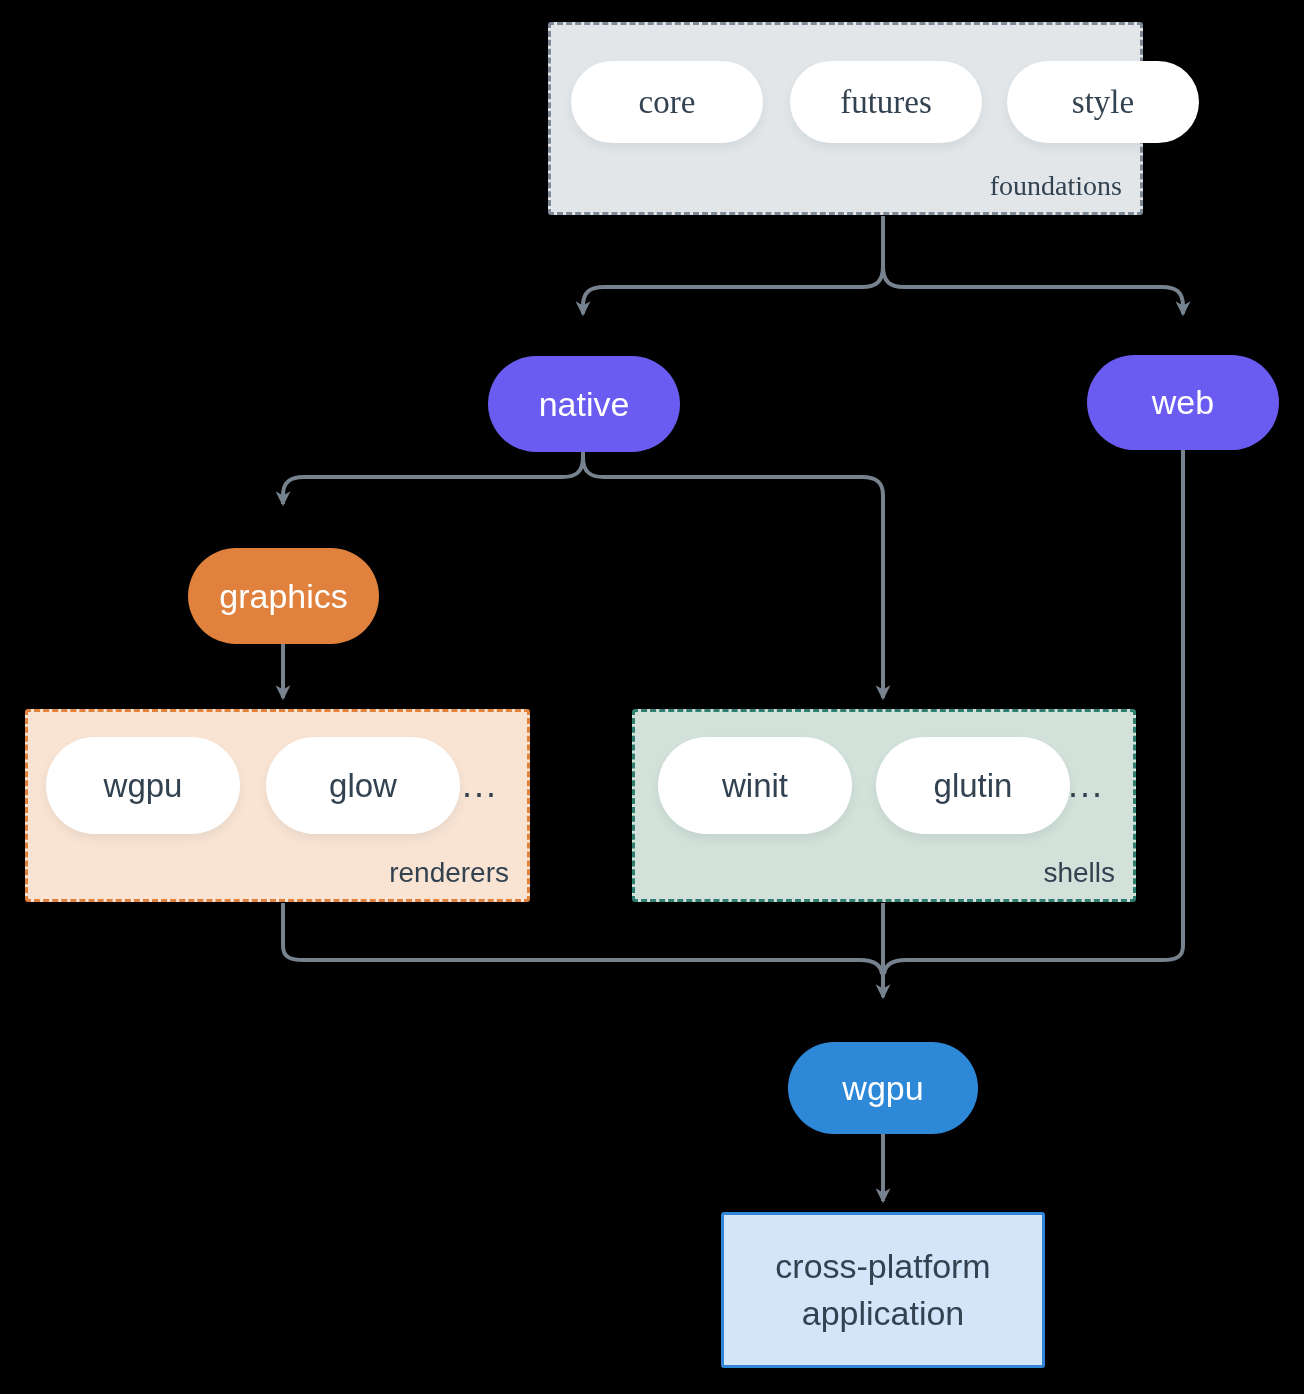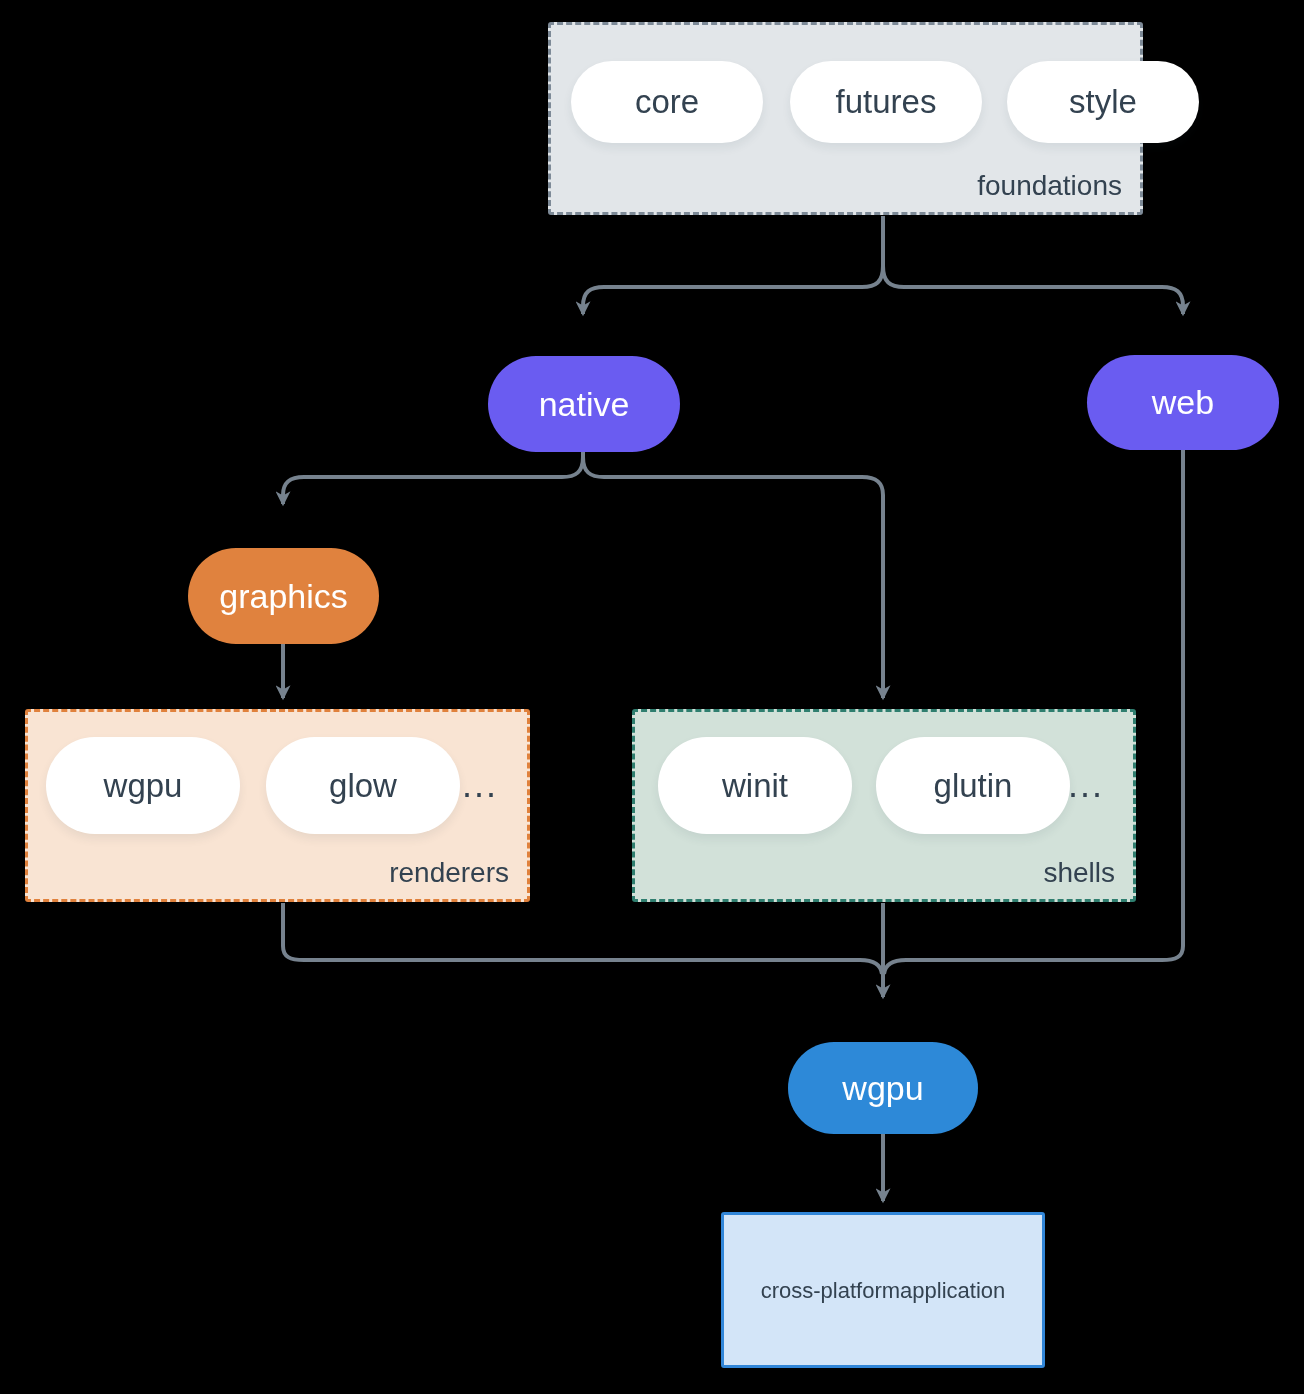--- a/index.html
+++ b/index.html
@@ -16,21 +16,21 @@
     font-family:"Liberation Sans","DejaVu Sans",sans-serif;overflow:hidden;
   }
   svg.edges{position:absolute;left:0;top:0;z-index:1;}
   svg.edges path.edge{stroke:var(--line);stroke-width:4;fill:none;}
   svg.edges marker path{fill:var(--line);stroke:none;}
 
   .group{
     position:absolute;z-index:2;border-radius:3px;border:3px dashed;box-sizing:border-box;
   }
   .group-foundations{left:548px;top:22px;width:595px;height:193px;
-    background:var(--foundations-fill);border-color:var(--foundations-border);}
+    background:var(--foundations-fill);border-color:var(--foundations-border);font-family:Liberation Serif, serif;}
   .group-renderers{left:25px;top:709px;width:505px;height:193px;
     background:var(--renderers-fill);border-color:var(--renderers-border);}
   .group-shells{left:632px;top:709px;width:504px;height:193px;
     background:var(--shells-fill);border-color:var(--shells-border);}
 
   .group-label{
     position:absolute;right:18px;bottom:10px;font-size:28px;color:var(--dark-text);
   }
 
   .pill{
@@ -55,22 +55,22 @@
     color:var(--white);font-size:34px;border-radius:60px;margin-top:31px;
   }
   .node-native{left:488px;top:325px;width:192px;height:96px;background:var(--purple);}
   .node-web{left:1087px;top:324px;width:192px;height:95px;background:var(--purple);}
   .node-graphics{left:188px;top:517px;width:191px;height:96px;background:var(--orange);}
   .node-iced{left:788px;top:1011px;width:190px;height:92px;background:var(--blue);}
 
   .app-box{
     position:absolute;z-index:2;left:721px;top:1212px;width:324px;height:156px;
     background:var(--app-fill);border:3px solid var(--app-border);border-radius:3px;
-    box-sizing:border-box;display:flex;flex-direction:row;align-items:center;
-    justify-content:center;color:var(--dark-text);font-size:22px;line-height:47px;
+    box-sizing:border-box;display:flex;flex-direction:column;align-items:center;
+    justify-content:center;color:var(--dark-text);font-size:34px;line-height:47px;
   }
 </style>
 </head>
 <body>
 
 <div class="canvas">
 
   <svg class="edges" width="1304" height="1394" viewBox="0 0 1304 1394">
     <defs>
       <marker id="arrowhead" viewBox="0 0 10 10" refX="8.5" refY="5" markerWidth="16" markerHeight="15" orient="auto" markerUnits="userSpaceOnUse">

